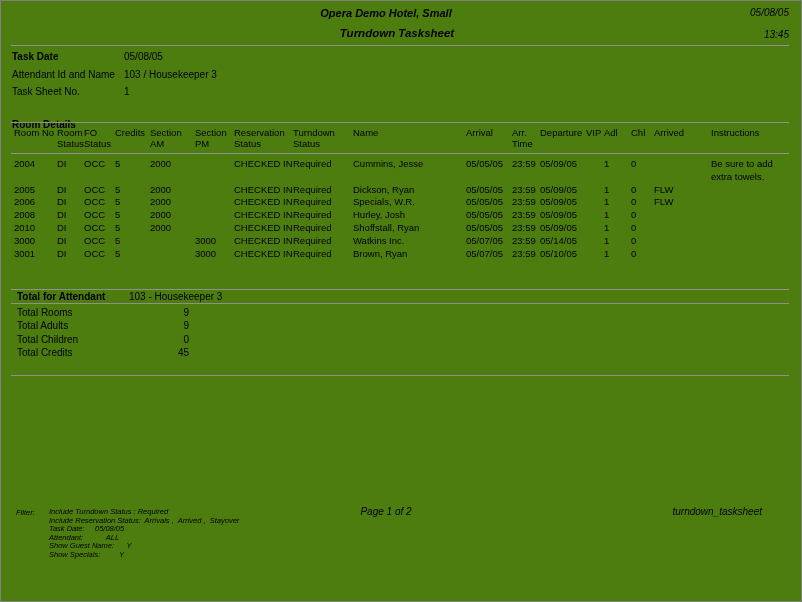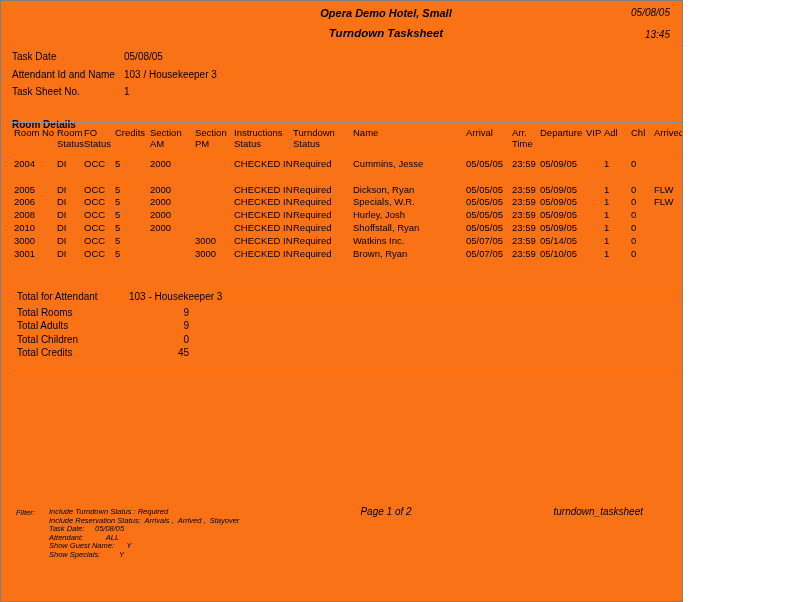--- a/index.html
+++ b/index.html
@@ -1,45 +1,45 @@
 <!DOCTYPE html>
 <html><head>
 <meta charset="utf-8">
 <style>
   html,body { margin:0; padding:0; background:#fff; }
   .page {
     position:relative;
-    width:683px; height:602px;
+    width:802px; height:602px;
     box-sizing:border-box;
     border:1px solid #7f7f7f;
-    background:#f97316;
+    background:#4d7c0f;
     font-family:"Liberation Sans", sans-serif;
     color:#000;
     overflow:hidden;
   }
   .rule { position:absolute; left:10px; width:778px; height:1px; background:#909090; }
   #rule-header { top:44px; }
   #rule-table-top { top:121px; }
   #rule-table-head { top:152px; }
   #rule-totals-top { top:288px; }
   #rule-totals-mid { top:302px; }
   #rule-totals-bottom { top:374px; }
 
   .header-hotel   { position:absolute; top:6px;  left:0; width:770px; text-align:center; font-size:11px;   font-weight:bold; font-style:italic; }
-  .header-title   { position:absolute; top:26px; left:0; width:770px; text-align:center; font-size:11.5px; font-weight:bold; font-style:italic; }
+  .header-title   { position:absolute; top:26px; left:0; width:770px; text-align:center; font-size:11.5px; font-weight:bold; font-style:italic;padding-left:11px; }
   .header-date    { position:absolute; top:6px;  right:12px; font-size:10px; font-style:italic; text-align:right; }
   .header-time    { position:absolute; top:28px; right:12px; font-size:10px; font-style:italic; text-align:right; }
 
   .info-row  { position:absolute; left:11px; right:11px; font-size:10px; }
   #info-task-date { top:50px; } 
   #info-attendant { top:68px; }
   #info-sheet-no  { top:85px;text-decoration:underline; }
   .info-row .lbl  { display:inline-block; }
   .info-row .val  { position:absolute; left:112px; }
-  .bold { font-weight:normal; }
+  .bold { font-weight:bold; }
 
   .section-title { position:absolute; top:118px; left:11px; font-size:10px; font-weight:bold; }
 
   table.room-table {
     position:absolute; top:126px; left:13px;
     width:777px;
     border-collapse:collapse; table-layout:fixed;
     font-size:9.5px;
   }
   table.room-table th {
@@ -115,21 +115,21 @@
         <col style="width: 80px;">
       </colgroup>
     <thead>
       <tr>
           <th>Room No</th>
           <th>Room Status</th>
           <th>FO Status</th>
           <th>Credits</th>
           <th>Section AM</th>
           <th>Section PM</th>
-          <th>Instructions Status</th>
+          <th>Reservation Status</th>
           <th>Turndown Status</th>
           <th>Name</th>
           <th>Arrival</th>
           <th>Arr. Time</th>
           <th>Departure</th>
           <th>VIP</th>
           <th>Adl</th>
           <th>Chl</th>
           <th>Arrived</th>
           <th>Instructions</th>

